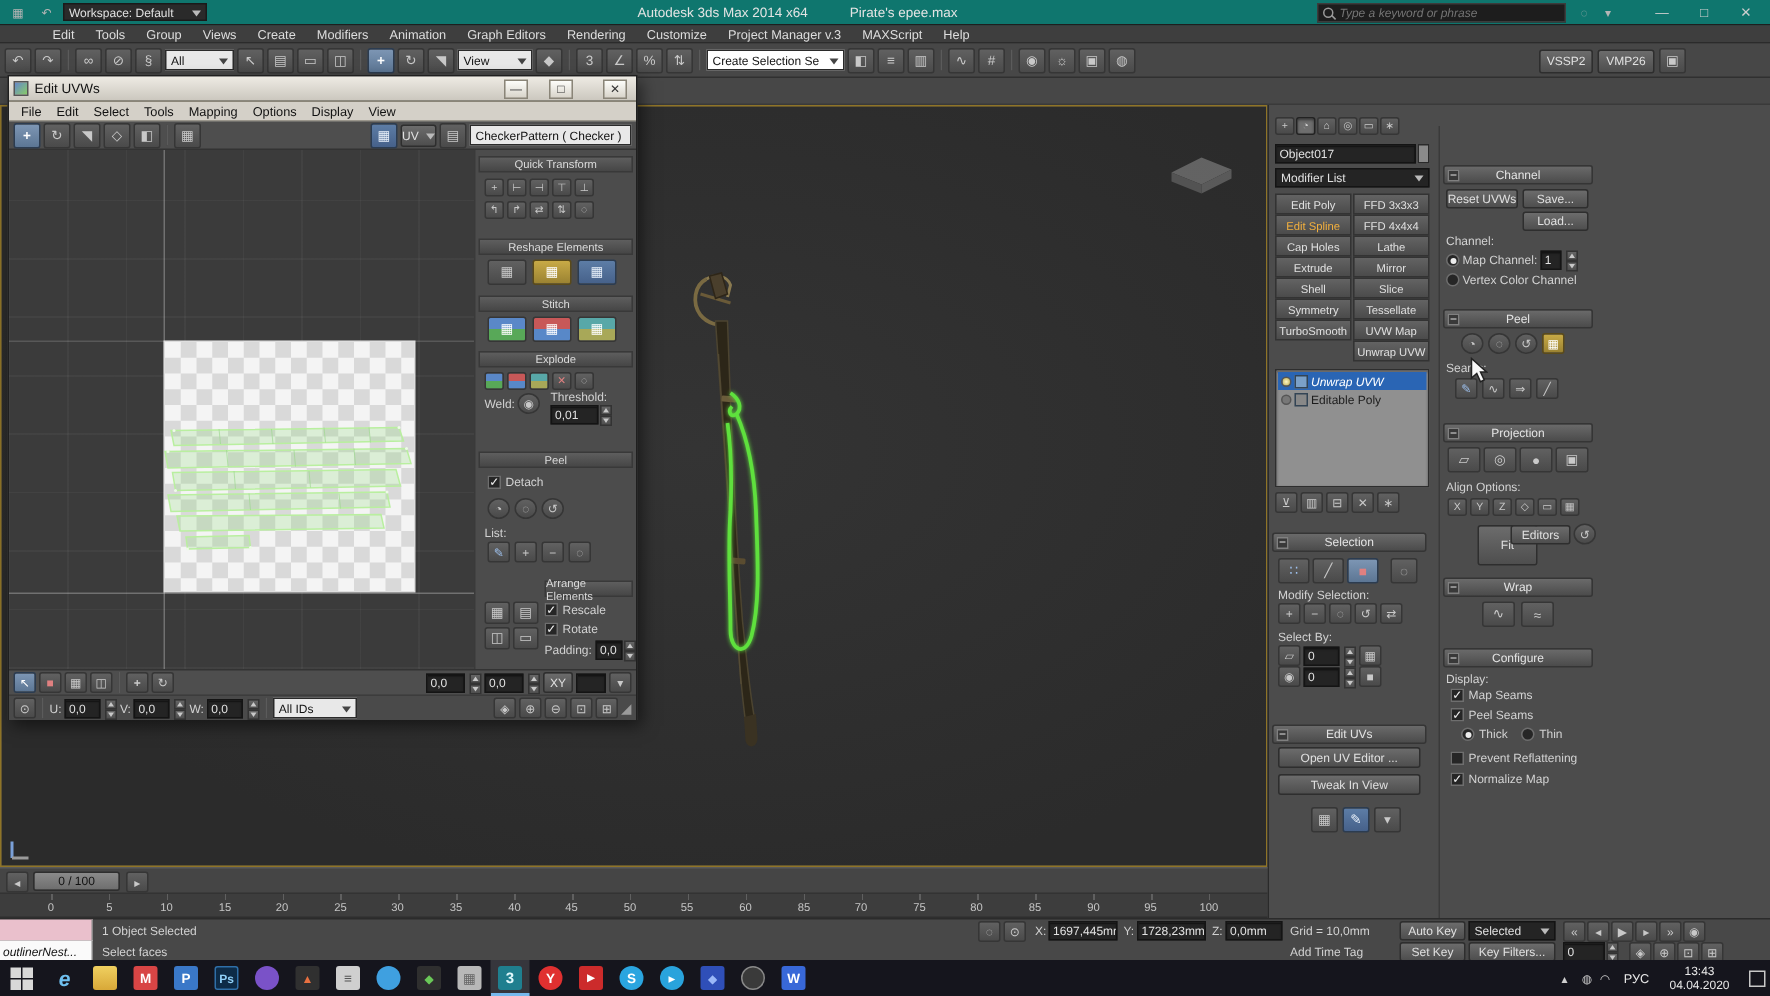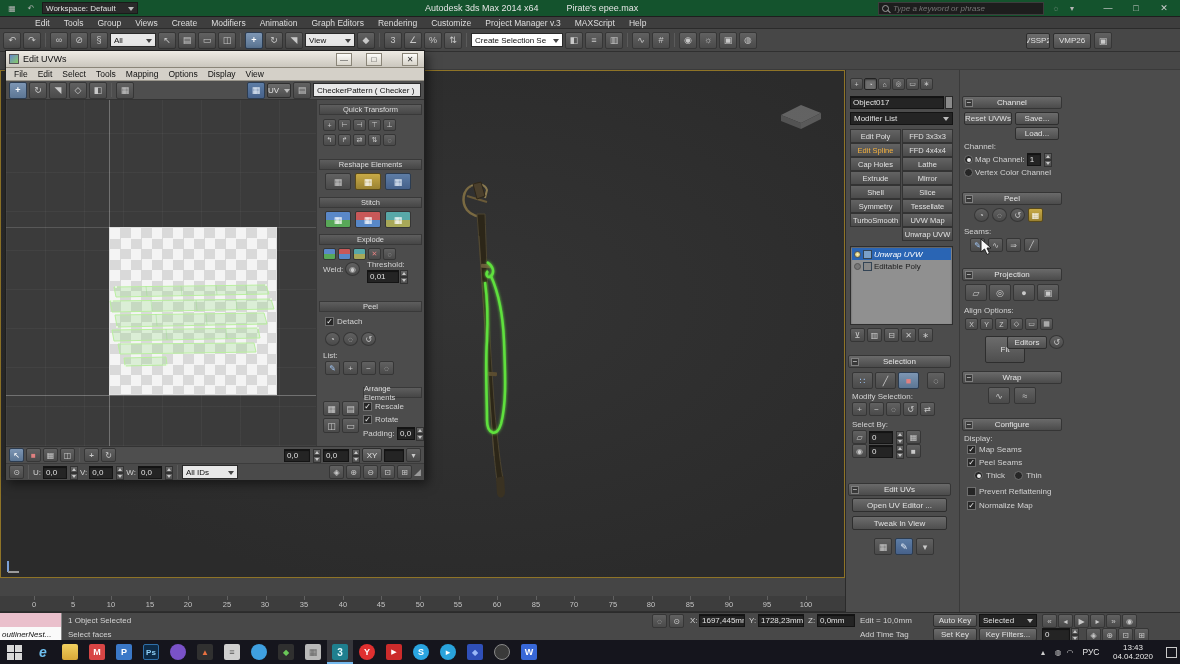--- a/index.html
+++ b/index.html
@@ -102,21 +102,21 @@
 .g-pin::before{content:"⊻";} .g-uniq::before{content:"⊟";} .g-arrow::before{content:"⇒";}
 .c-blue{color:#9ec1ee!important;} .c-red{color:#e08080!important;}
 #checker{background:conic-gradient(#d9d9d9 25%,#f4f4f4 0 50%,#d9d9d9 0 75%,#f4f4f4 0);background-size:21px 21px;border:1px solid #dedede;}
 .notif{width:11px;height:11px;border:1px solid #c8c8c8;}
 </style>
 </head>
 <body>
 
 <div id="root">
 
-  <div class="abs flex" style="left:0;top:0;width:1180px;height:17px;background:#14532d;border-bottom:1px solid #1e1e1e;padding-left:4px;gap:3px;">
+  <div class="abs flex" style="left:0;top:0;width:1180px;height:17px;background:#0f766e;border-bottom:1px solid #1e1e1e;padding-left:4px;gap:3px;">
     <i class="tbi g-grid"></i>
     <i class="tbi g-undo"></i>
     <div class="combo" style="width:96px;background:#2a2a2a;border-color:#1a1a1a;height:12px;">
       <span>Workspace: Default</span>
         <span class="caret"></span>
     </div>
     <div class="abs flex" style="left:425px;top:3px;gap:28px;">
       <span style="color:#e4e4e4;">Autodesk 3ds Max  2014 x64</span>
       <span style="color:#e4e4e4;">Pirate's epee.max</span>
     </div>
@@ -191,21 +191,21 @@
     <span class="sep"></span>
     <i class="ib g-curve"></i>
     <i class="ib g-hash"></i>
     <span class="sep"></span>
     <i class="ib g-mat"></i>
     <i class="ib g-sun"></i>
     <i class="ib g-rfrm"></i>
     <i class="ib g-rndr"></i>
   </div>
   <div class="abs flex" style="left:1026px;top:32px;gap:3px;">
-    <div class="btn" style="width:24px;height:16px;">
+    <div class="btn" style="width:36px;height:16px;">
         <span>VSSP2</span>
       </div>
     <div class="btn" style="width:38px;height:16px;">
         <span>VMP26</span>
       </div>
     <i class="ib g-rfrm"></i>
   </div>
 
   <div class="abs" style="left:0;top:52px;width:1180px;height:18px;background:#474747;border-bottom:1px solid #3a3a3a;"></div>
 
@@ -361,21 +361,21 @@
       <div class="abs btn" style="left:6px;top:446px;width:95px;height:14px;">
           <span>Tweak In View</span>
         </div>
       <div class="abs flex" style="left:28px;top:468px;gap:3px;">
         <i class="ib g-grid"></i>
         <i class="ib blue g-pencil"></i>
         <i class="ib g-down"></i>
       </div>
     </div>
 
-    <div class="abs" style="left:113px;top:0;width:106px;height:542px;border-left:1px solid #3a3a3a;padding-left:34px;">
+    <div class="abs" style="left:113px;top:14px;width:106px;height:542px;border-left:1px solid #3a3a3a;padding-left:34px;">
 
       <div class="rhdr" style="left:2px;top:26px;width:100px;">
           <span class="mins"></span>
           <span>Channel</span>
         </div>
       <div class="abs btn" style="left:4px;top:42px;width:48px;height:13px;">
           <span>Reset UVWs</span>
         </div>
       <div class="abs btn" style="left:55px;top:42px;width:44px;height:13px;">
           <span>Save...</span>
@@ -734,20 +734,27 @@
       <span class="mla"></span>
       <i class="ib sm g-hand"></i>
       <i class="ib sm g-zoom"></i>
       <i class="ib sm g-zout"></i>
       <i class="ib sm g-zreg"></i>
       <i class="ib sm g-zall"></i>
       <span style="color:#9a9a9a;font-size:9px;">◢</span>
     </div>
   </div>
 
+  <div class="abs" style="left:0;top:578px;width:845px;height:18px;background:#454545;border-top:1px solid #5a5a5a;border-bottom:1px solid #333;">
+    <i class="abs ib sm g-left" style="left:4px;top:2px;"></i>
+    <div class="abs btn" style="left:22px;top:2px;width:58px;height:13px;background:linear-gradient(#8a8a8a,#6e6e6e);color:#111;">
+        <span>0 / 100</span>
+      </div>
+    <i class="abs ib sm g-right" style="left:84px;top:2px;"></i>
+  </div>
   <div class="abs" style="left:0;top:596px;width:845px;height:16px;background:#3d3d3d;border-bottom:1px solid #2e2e2e;">
     <div class="abs" style="left:34px;top:0;width:780px;height:4px;background:repeating-linear-gradient(90deg,rgba(255,255,255,.18) 0 1px,transparent 1px 38.6px);"></div>
     <span class="tick" style="left:24px">0</span>
     <span class="tick" style="left:63px">5</span>
     <span class="tick" style="left:101px">10</span>
     <span class="tick" style="left:140px">15</span>
     <span class="tick" style="left:178px">20</span>
     <span class="tick" style="left:217px">25</span>
     <span class="tick" style="left:255px">30</span>
     <span class="tick" style="left:294px">35</span>
@@ -780,21 +787,21 @@
         <span>1697,445mm</span>
       </span>
     <span class="abs lbl" style="left:749px;top:3px;">Y:</span>
     <span class="abs fld" style="left:758px;top:1px;width:46px;">
         <span>1728,23mm</span>
       </span>
     <span class="abs lbl" style="left:808px;top:3px;">Z:</span>
     <span class="abs fld" style="left:817px;top:1px;width:38px;">
         <span>0,0mm</span>
       </span>
-    <span class="abs lbl" style="left:860px;top:3px;">Edit = 10,0mm</span>
+    <span class="abs lbl" style="left:860px;top:3px;">Grid = 10,0mm</span>
     <span class="abs lbl" style="left:860px;top:17px;">Add Time Tag</span>
     <div class="abs btn" style="left:933px;top:1px;width:44px;height:13px;">
         <span>Auto Key</span>
       </div>
     <div class="abs combo" style="left:979px;top:1px;width:58px;">
         <span>Selected</span>
         <span class="caret"></span>
       </div>
     <div class="abs btn" style="left:933px;top:15px;width:44px;height:13px;">
         <span>Set Key</span>

